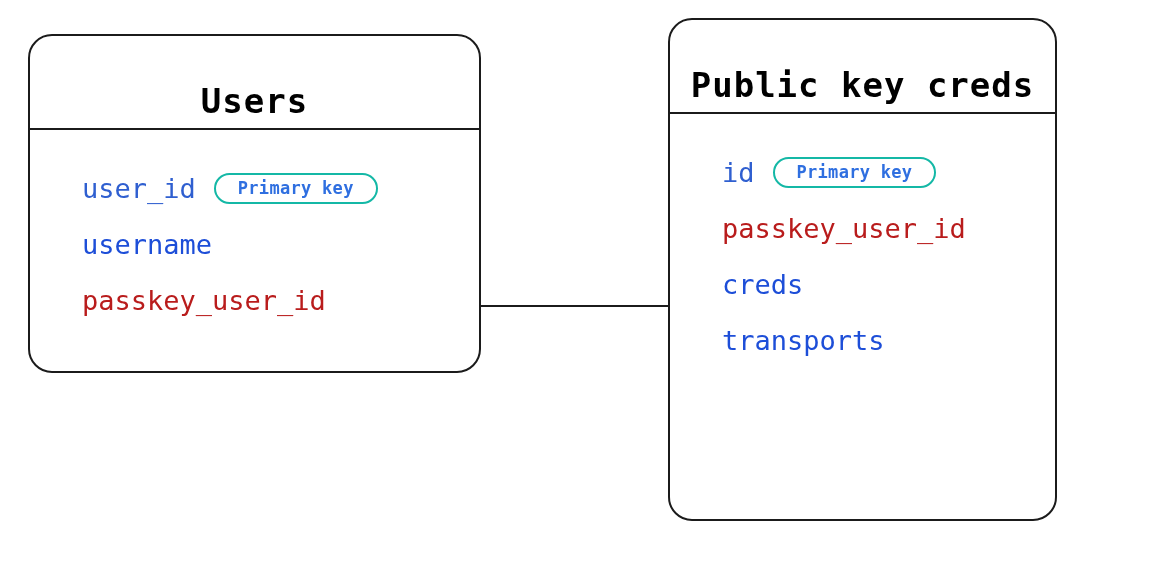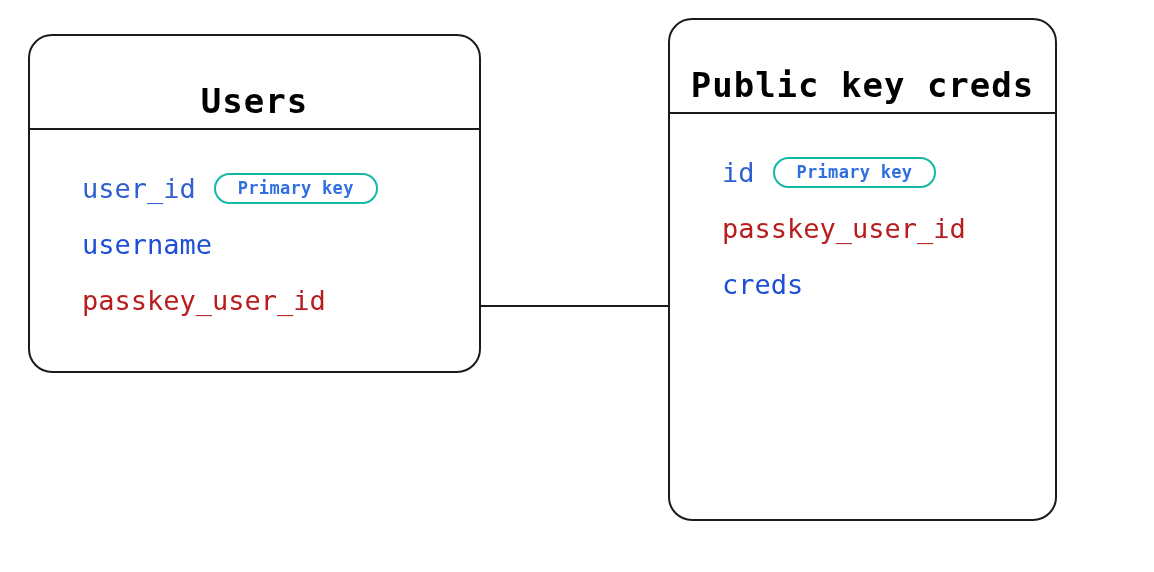--- a/index.html
+++ b/index.html
@@ -146,19 +146,22 @@
 
       <div class="field-row">
         <span class="field-name is-fk">passkey_user_id</span>
       </div>
 
 
       <div class="field-row">
         <span class="field-name">creds</span>
       </div>
 
+      <div class="field-row">
+        <span class="field-name">transports</span>
+      </div>
 
     </div>
   </div>
 
   <div class="connector" id="connector-line" style="left: 481px; top: 305px; width: 187px; height: 2px;"></div>
 
 </div>
 
 </body></html>

